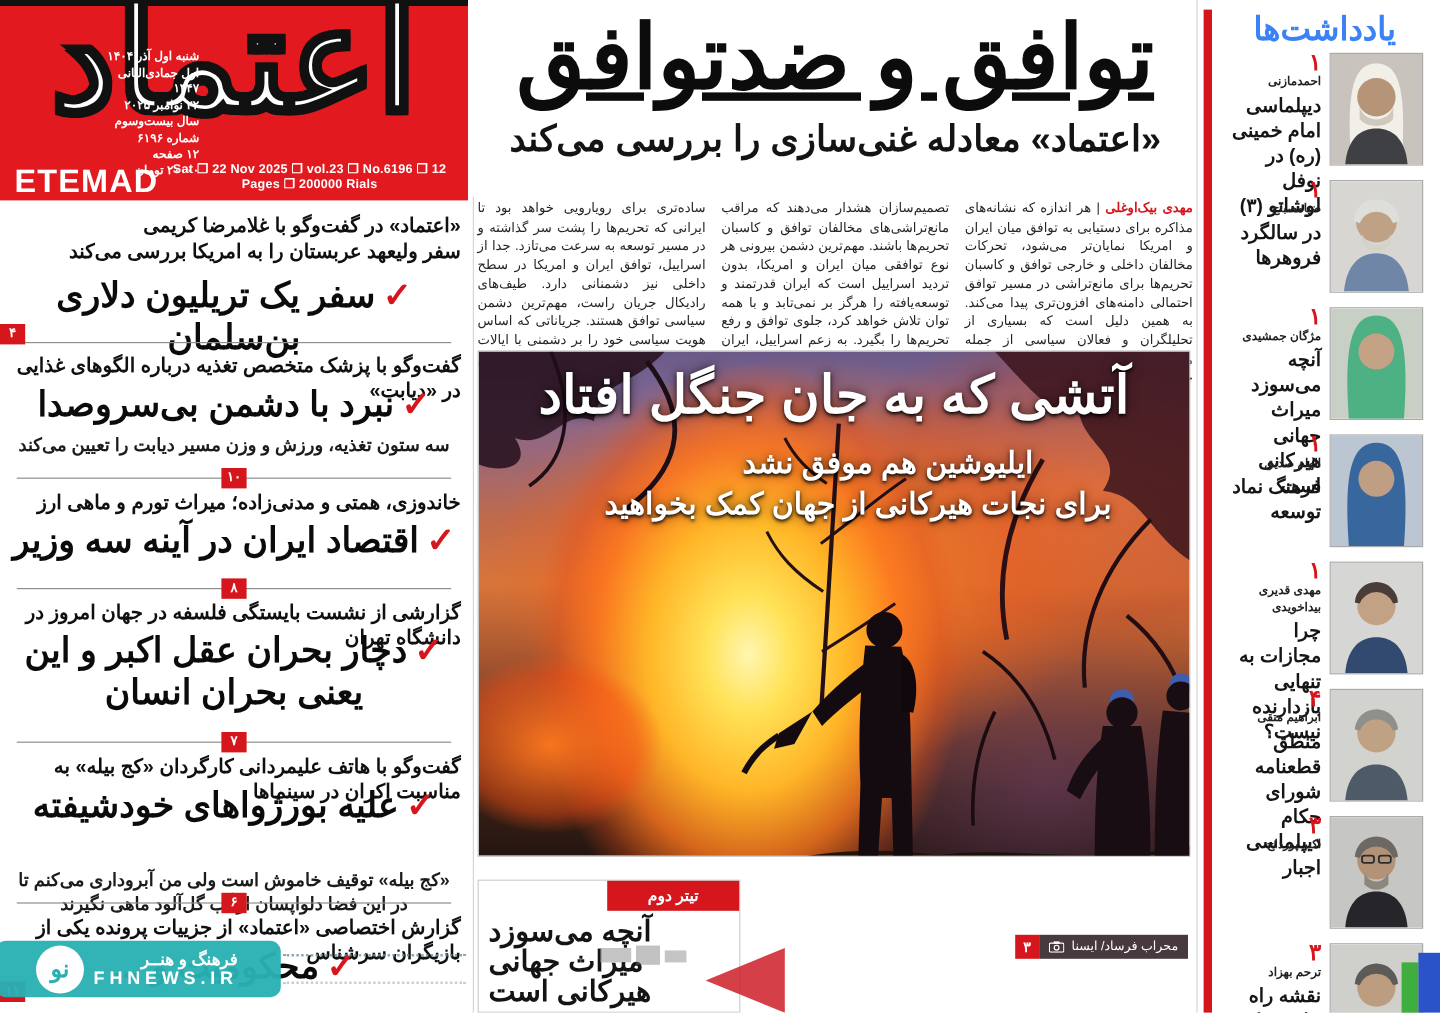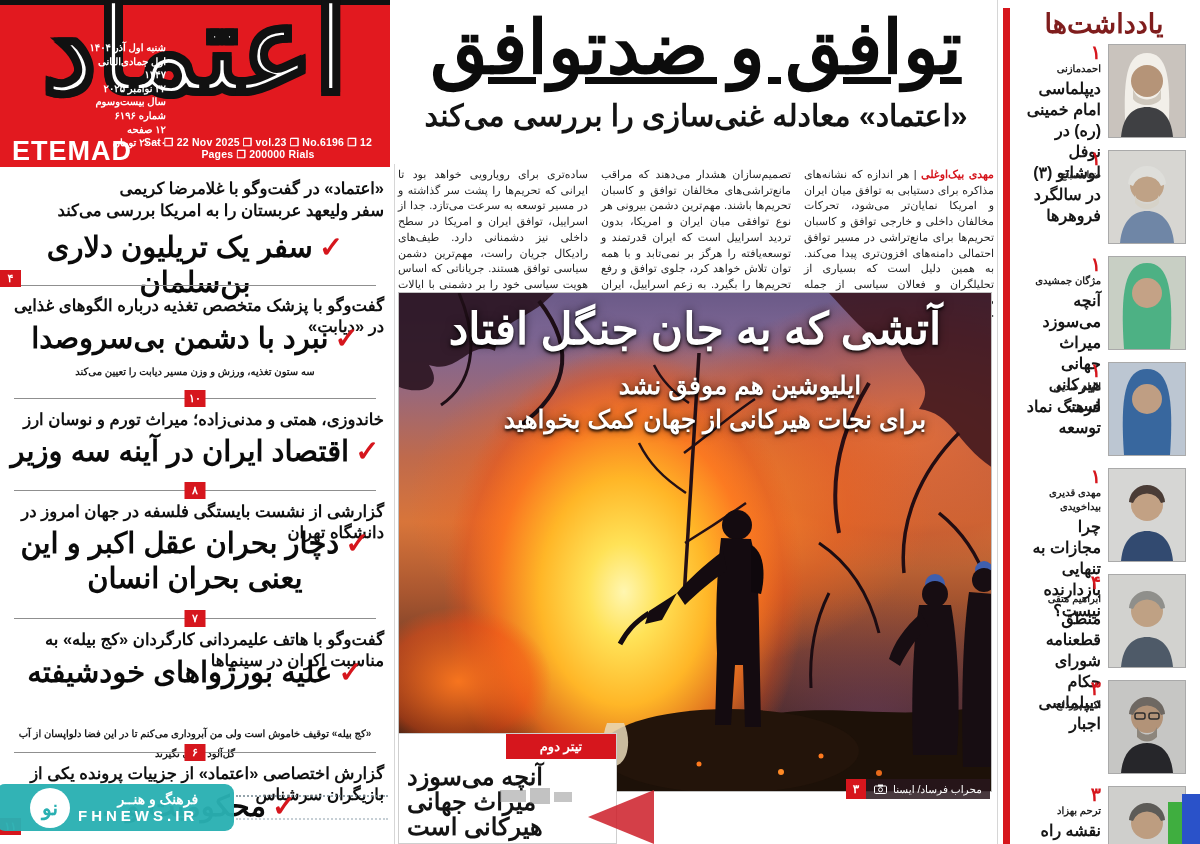--- a/index.html
+++ b/index.html
@@ -18,21 +18,21 @@
   
   #lead-head{left:390px;top:0;width:612px;height:162px;text-align:center;}
   #lead-title{font-size:74px;font-weight:700;line-height:96px;margin:0;color:#0c0c0c;direction:rtl;text-decoration:underline;}
   #lead-sub{font-size:30px;font-weight:700;margin:2px 0 0 0;color:#141414;direction:rtl;}
   
   #article{left:398px;top:167px;width:596px;height:122px;display:flex;gap:13px;direction:rtl;}
   #article .col{flex:1;font-size:11px;line-height:15.7px;text-align:justify;color:#252525;}
   .byline-red{color:#d6161d;font-weight:700;}
   .cont-red{color:#d6161d;font-weight:700;}
   
-  #photo{left:398px;top:292px;width:594px;height:500px;border:1px solid #c2c2c2;box-sizing:border-box;overflow:hidden;
+  #photo{left:398px;top:292px;width:594px;height:422px;border:1px solid #c2c2c2;box-sizing:border-box;overflow:hidden;
     background:
       radial-gradient(ellipse 120px 95px at 10% 78%, rgba(255,120,30,.95), rgba(250,80,20,.45) 60%, rgba(0,0,0,0) 78%),
       radial-gradient(ellipse 200px 270px at 38% 60%, #fff6b0 0%, #ffe257 18%, #ffb627 42%, rgba(255,120,30,.8) 64%, rgba(230,80,25,.35) 80%, rgba(0,0,0,0) 90%),
       radial-gradient(ellipse 320px 210px at 46% 42%, rgba(255,150,40,.85), rgba(240,100,30,.5) 55%, rgba(0,0,0,0) 82%),
       radial-gradient(ellipse 280px 170px at 86% 28%, rgba(235,110,50,.8), rgba(190,70,40,.4) 60%, rgba(0,0,0,0) 82%),
       radial-gradient(ellipse 260px 180px at 80% 86%, rgba(120,70,120,.5), rgba(0,0,0,0) 75%),
       linear-gradient(180deg,#6b5a88 0%,#7d6694 9%,#99687a 20%,#bf6a4c 33%,#d8753a 46%,#aa5730 60%,#6e3a26 74%,#3c2217 87%,#241510 100%);}
   #photo svg{position:absolute;left:0;top:0;}
   .ph-txt{position:absolute;left:0;right:0;text-align:center;color:#fff;direction:rtl;
           text-shadow:0 2px 3px rgba(0,0,0,.9),0 0 10px rgba(0,0,0,.6);}
@@ -49,31 +49,31 @@
   #box2-tagrow{display:flex;height:25px;direction:rtl;}
   #box2-tag{width:110px;background:#d6161d;color:#fff;font-size:13px;font-weight:700;text-align:center;line-height:25px;}
   #box2-title{direction:rtl;text-align:left;font-size:24px;font-weight:700;line-height:25px;padding:5px 12px 0 8px;color:#141414;}
   
   #leftcol{left:0;top:168px;width:390px;height:676px;}
   #leftcol .k{position:absolute;left:6px;right:6px;text-align:right;direction:rtl;
               font-size:16.5px;font-weight:700;color:#101010;line-height:21px;}
   #leftcol .h{position:absolute;left:2px;right:2px;text-align:center;direction:rtl;
               font-size:29px;font-weight:700;color:#0b0b0b;line-height:35px;}
   #leftcol .d{position:absolute;left:8px;right:8px;text-align:center;direction:rtl;
-              font-size:10px;font-weight:700;color:#1c1c1c;line-height:20px;}
+              font-size:15px;font-weight:700;color:#1c1c1c;line-height:20px;}
   .check{color:#d6161d;font-weight:700;padding-left:6px;}
   .divider{position:absolute;left:14px;right:14px;border-top:1px solid #8f8f8f;}
   .pagebox{position:absolute;top:-9px;left:50%;transform:translateX(-50%);
            background:#d6161d;color:#fff;font-size:11px;font-weight:700;width:21px;height:17px;line-height:17px;text-align:center;}
   .pagebox.edge{left:-14px;transform:none;top:-16px;}
   
   #sidebar{left:1000px;top:0;width:200px;height:844px;}
   #side-redbar{position:absolute;left:3px;top:8px;width:7px;height:836px;background:#d6161d;}
   #side-title{position:absolute;left:18px;right:10px;top:8px;text-align:center;direction:rtl;
-              font-size:27px;font-weight:700;color:#7f1d1d;}
+              font-size:27px;font-weight:700;color:#3b82f6;}
   .side-item{position:absolute;left:12px;right:14px;height:100px;display:flex;direction:rtl;gap:7px;}
   .headshot{width:76px;height:92px;border:1px solid #aaa;flex:0 0 auto;}
   .side-txt{flex:1;text-align:right;}
   .side-num{color:#d6161d;font-size:19px;font-weight:700;line-height:18px;}
   .side-name{font-size:10px;font-weight:700;color:#222;line-height:14px;}
   .side-head{font-size:16px;font-weight:700;color:#161616;line-height:21px;margin-top:2px;margin-left:12px;}
   
   .vline{position:absolute;top:164px;bottom:0;width:1px;background:#d6d6d6;}
   
   #wm{left:-4px;top:784px;width:238px;height:47px;background:rgba(42,176,178,.96);border-radius:9px;z-index:10;
@@ -205,21 +205,21 @@
 
   <div class="k" style="top:127px;">گفت‌وگو با پزشک متخصص تغذیه درباره الگوهای غذایی در «دیابت»</div>
   <div class="h" style="top:153px;">
     <span class="check">✓</span><span>نبرد با دشمن بی‌سروصدا</span>
   </div>
   <div class="d" style="top:194px;">سه ستون تغذیه، ورزش و وزن مسیر دیابت را تعیین می‌کند</div>
   <div class="divider" style="top:230px;">
     <span class="pagebox">۱۰</span>
   </div>
 
-  <div class="k" style="top:241px;">خاندوزی، همتی و مدنی‌زاده؛ میراث تورم و نوسان ارز</div>
+  <div class="k" style="top:241px;">خاندوزی، همتی و مدنی‌زاده؛ میراث تورم و ماهی ارز</div>
   <div class="h" style="top:266px;">
     <span class="check">✓</span><span>اقتصاد ایران در آینه سه وزیر</span>
   </div>
   <div class="divider" style="top:322px;">
     <span class="pagebox">۸</span>
   </div>
 
   <div class="k" style="top:333px;">گزارشی از نشست بایستگی فلسفه در جهان امروز در دانشگاه تهران</div>
   <div class="h" style="top:358px;">
     <span class="check">✓</span><span>دچار بحران عقل اکبر و این یعنی بحران انسان</span>

